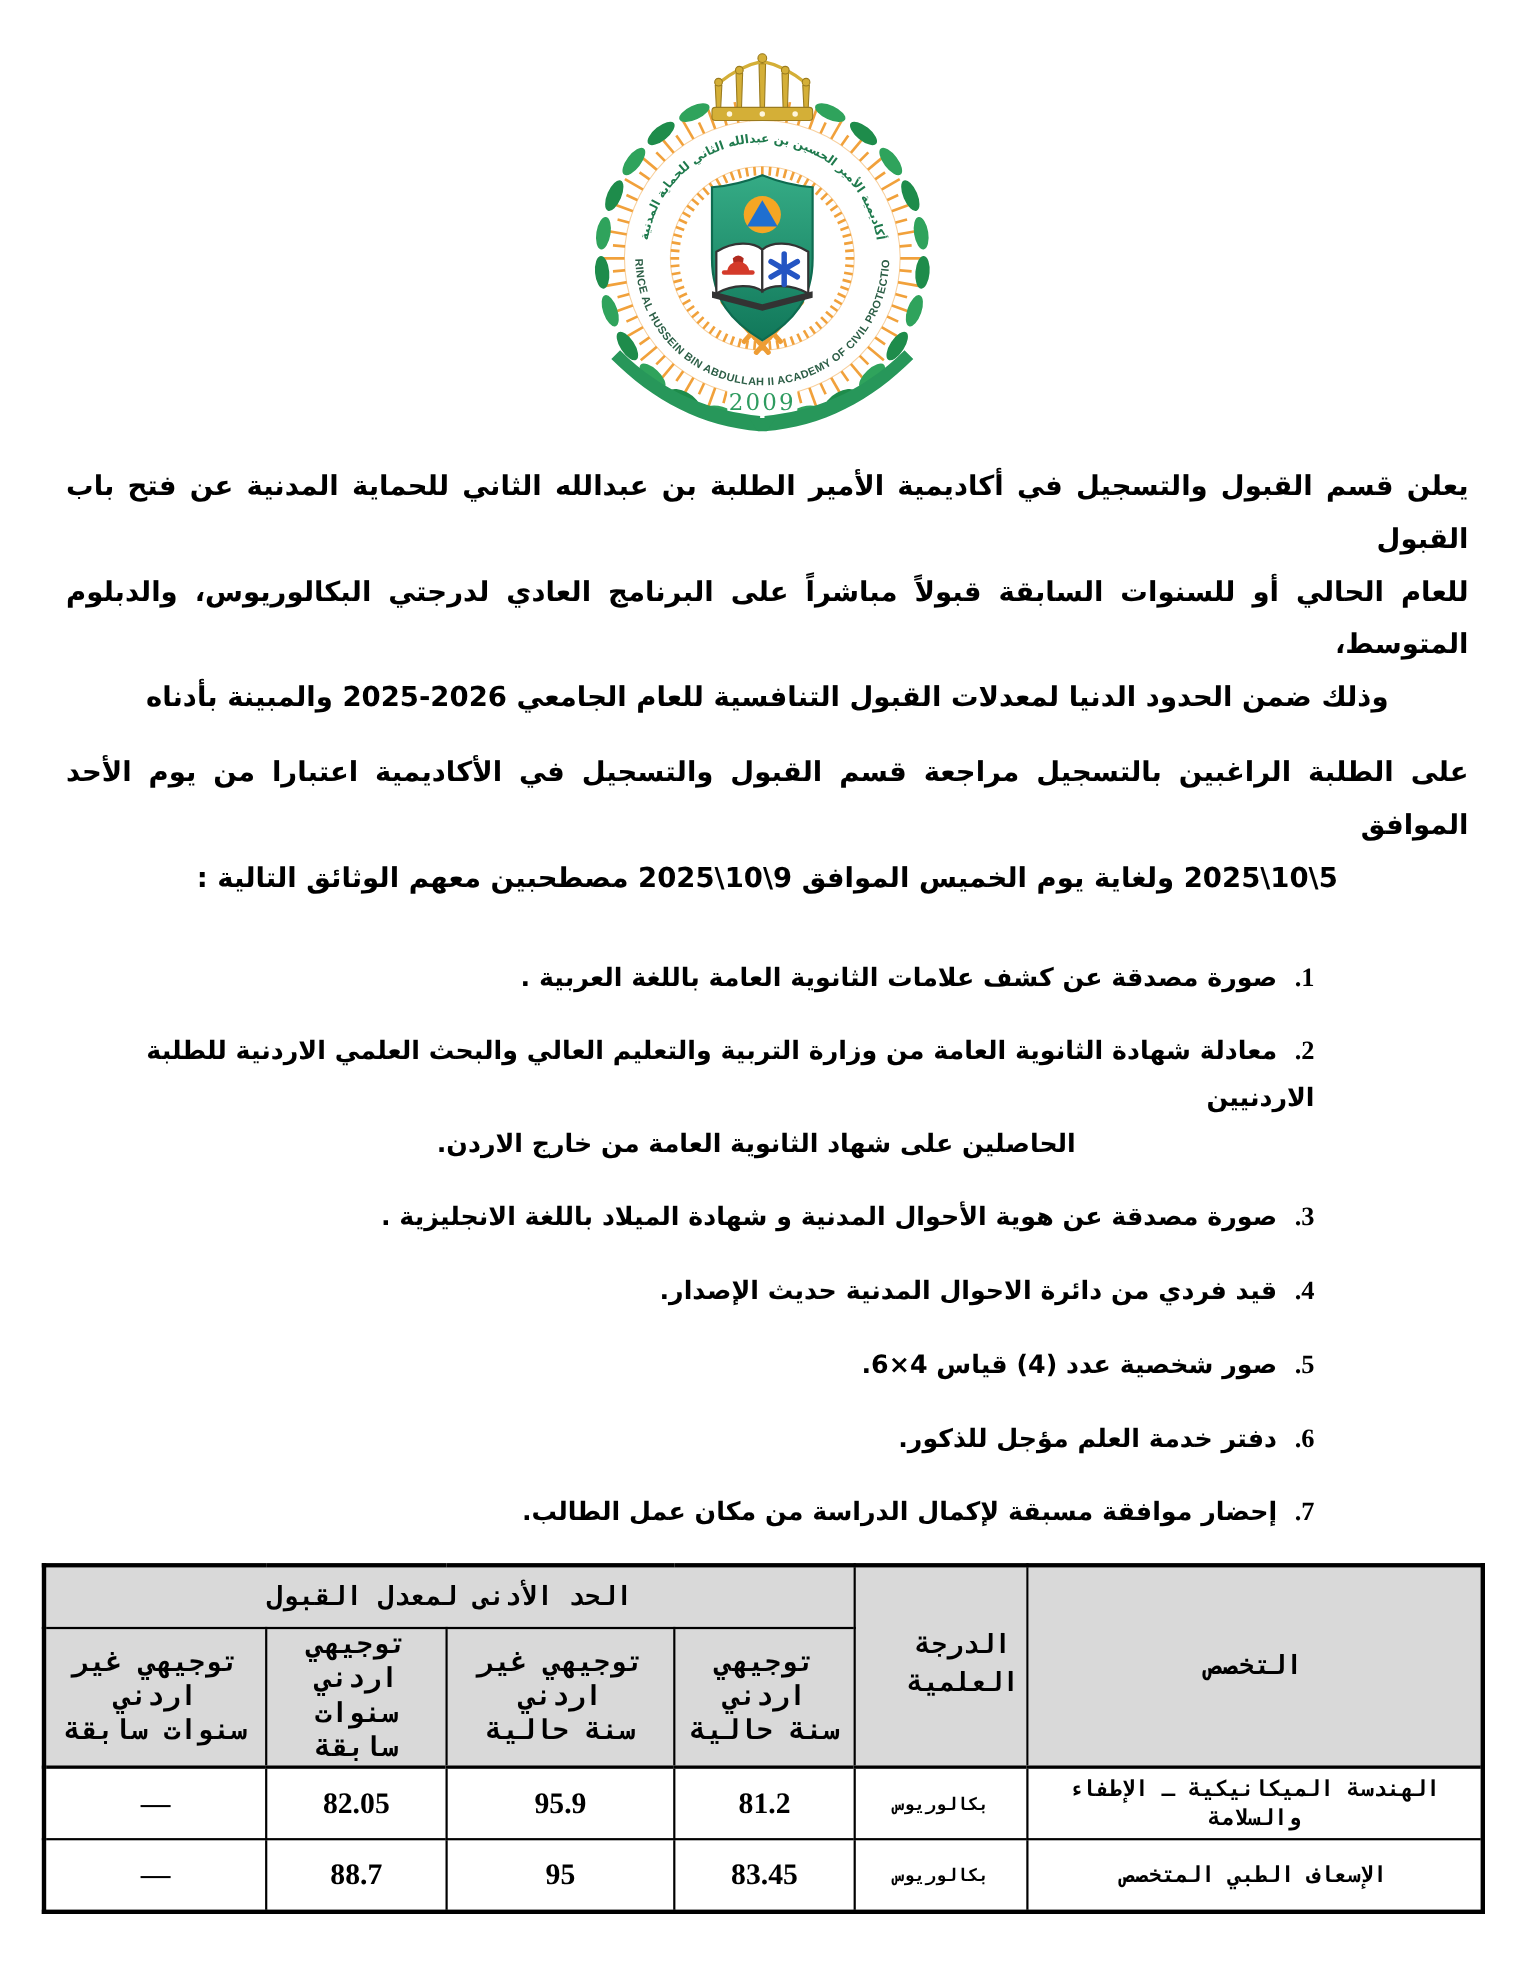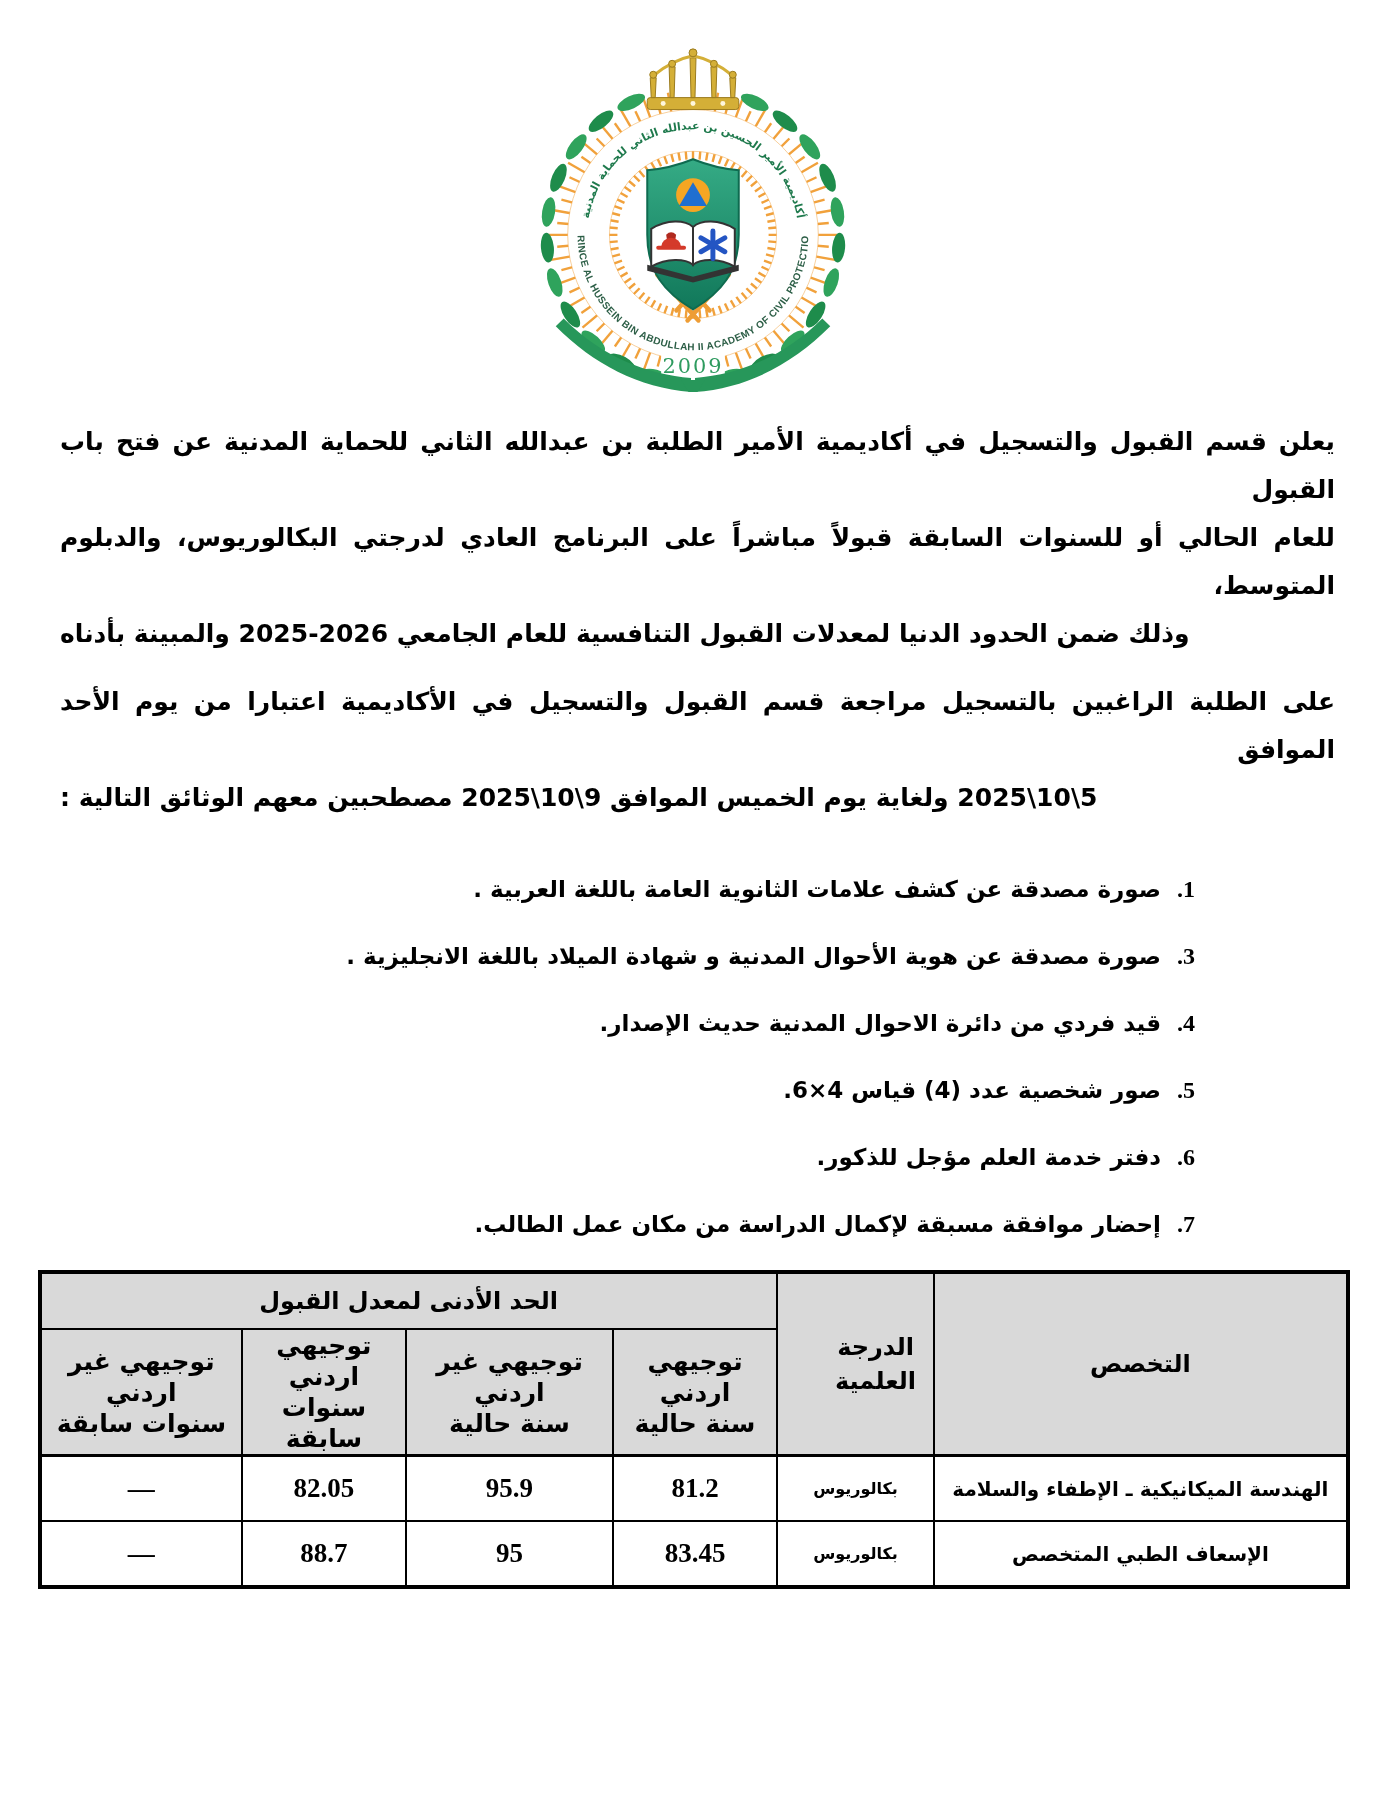--- a/index.html
+++ b/index.html
@@ -7,32 +7,32 @@
   .page{position:relative;width:1387px;height:1800px;background:#fff;overflow:hidden;direction:rtl;}
 
   
   .logo-wrap{width:100%;padding-top:24px;text-align:center;}
   .logo-wrap svg{width:322px;height:368px;}
 
   
   .para{margin:0 52px 0 60px;font-size:25px;font-weight:bold;line-height:48px;}
   .para{margin-top:22px;}
   .para .line{text-align:justify;text-align-last:justify;}
-  .para .line.last{text-align:left;text-align-last:auto;}
+  .para .line.last{text-align:center;text-align-last:auto;}
   .para2{margin-top:20px;}
 
   
   .doc-list{margin:46px 52px 0 60px;}
   .list-item{font-size:23px;font-weight:bold;line-height:42px;margin-bottom:25px;padding-right:140px;text-align:right;}
   .list-item .num{display:inline-block;margin-left:16px;font-family:"Liberation Serif",serif;font-size:24px;}
   .list-item .cont{text-align:center;padding-left:120px;}
 
   
   table.adm{table-layout:fixed;width:1312px;margin:16px auto 0;border-collapse:collapse;border:4px solid #000;}
-  .adm th,.adm td{border:2px solid #000;text-align:center;vertical-align:middle;font-weight:bold;padding:0;overflow:hidden;}
+  .adm th,.adm td{border:2px solid #000;text-align:center;vertical-align:middle;font-weight:bold;padding:0;overflow:hidden;font-family:Liberation Mono, monospace;}
   .adm th{background:#d9d9d9;}
   .adm .h-top{height:54px;font-size:24px;}
   .adm .h-tall{font-size:24px;}
   .adm .h-sub{height:100px;font-size:25px;}
   .adm .h-sub div{line-height:31px;}
   .adm .h-deg div{line-height:34px;margin-left:40px;}
   .adm td{height:63px;background:#fff;}
   .adm td.val{font-family:"Liberation Serif",serif;font-size:27px;}
   .adm td.deg{font-size:16px;}
   .adm td.spec{font-size:20px;text-align:center;}
@@ -251,20 +251,24 @@
   <div class="para para2">
     <div class="line">على الطلبة الراغبين بالتسجيل مراجعة قسم القبول والتسجيل في الأكاديمية اعتبارا من يوم الأحد الموافق</div>
     <div class="line last">5\10\2025 ولغاية يوم الخميس الموافق 9\10\2025 مصطحبين معهم الوثائق التالية :</div>
   </div>
 
   <div class="doc-list">
     <div class="list-item">
       <span class="num">1.</span><span>صورة مصدقة عن كشف علامات الثانوية العامة باللغة العربية .</span>
     </div>
     <div class="list-item">
+      <span class="num">2.</span><span>معادلة شهادة الثانوية العامة من وزارة التربية والتعليم العالي والبحث العلمي الاردنية للطلبة الاردنيين</span>
+      <div class="cont">الحاصلين على شهاد الثانوية العامة من خارج الاردن.</div>
+    </div>
+    <div class="list-item">
       <span class="num">3.</span><span>صورة مصدقة عن هوية الأحوال المدنية و شهادة الميلاد باللغة الانجليزية .</span>
     </div>
     <div class="list-item">
       <span class="num">4.</span><span>قيد فردي من دائرة الاحوال المدنية حديث الإصدار.</span>
     </div>
     <div class="list-item">
       <span class="num">5.</span><span>صور شخصية عدد (4) قياس 4×6.</span>
     </div>
     <div class="list-item">
       <span class="num">6.</span><span>دفتر خدمة العلم مؤجل للذكور.</span>

